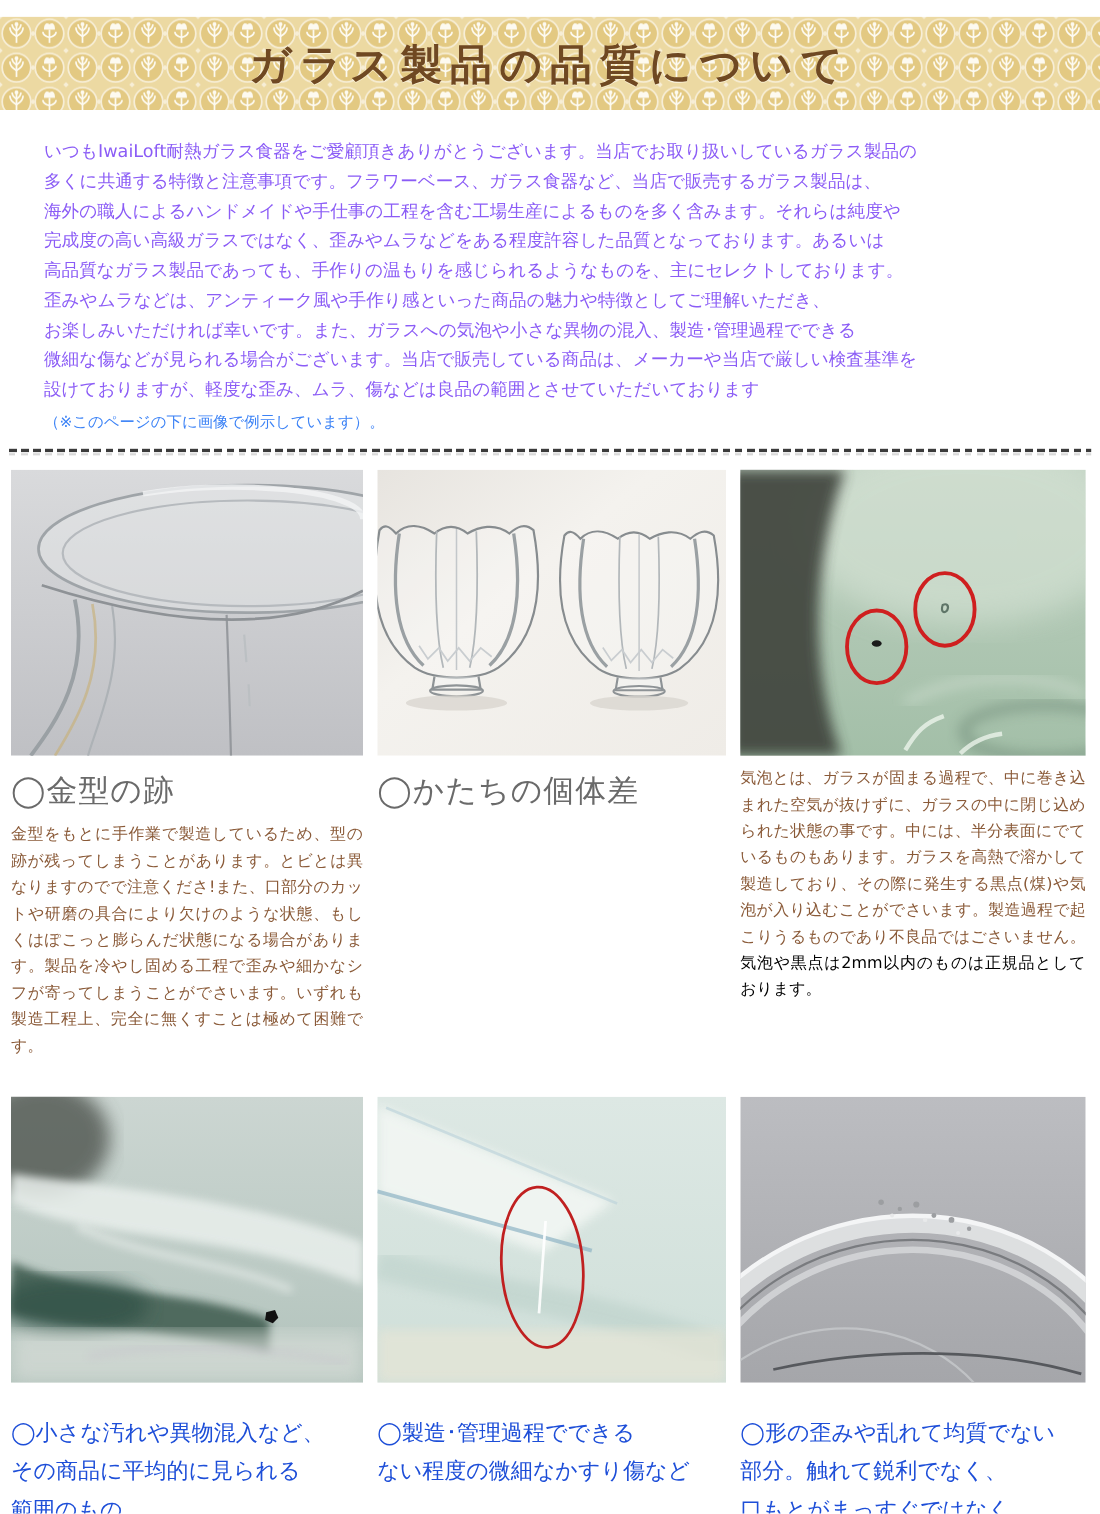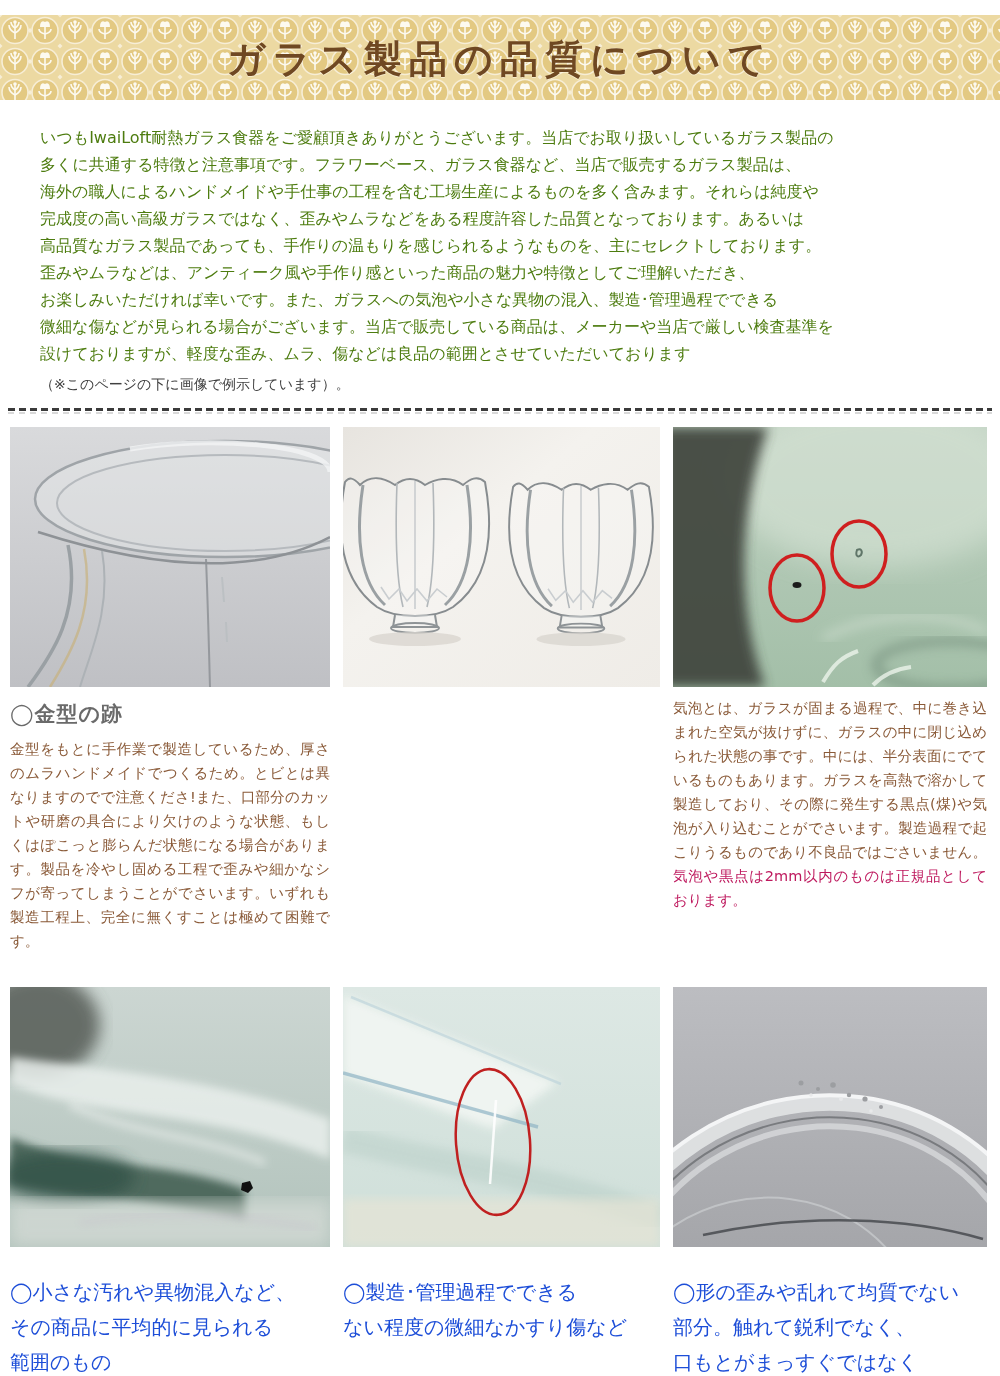--- a/index.html
+++ b/index.html
@@ -14,22 +14,22 @@
   .banner { position:relative; margin-top:15px; height:89px; overflow:hidden; }
   .banner svg.pattern { position:absolute; inset:0; display:block; }
   .banner-title {
     position:absolute; inset:0; display:flex; align-items:center; justify-content:center;
     font-size:38px; font-weight:bold; color:#6f4822; letter-spacing:7px;
     text-shadow:0 1px 0 rgba(255,250,235,.55);
   }
 
   
   .intro { margin:20px 40px 0 40px; }
-  .intro-text { font-size:16px; line-height:27px; color:#4d7c0f; }
-  .intro-note { margin-top:5px; font-size:14px; line-height:24px; color:#404040; }
+  .intro-text { font-size:16px; line-height:27px; color:#8b5cf6; }
+  .intro-note { margin-top:5px; font-size:14px; line-height:24px; color:#3b82f6; }
 
   
   .divider-wrap { margin:12px 8px 0 8px; }
   .divider {
     height:3px;
     background:repeating-linear-gradient(90deg,#3b3b3b 0 7px,transparent 7px 11px);
   }
   .divider-shadow {
     height:2px; margin-top:1px; opacity:.55;
     background:repeating-linear-gradient(90deg,#b9b9b9 0 6px,transparent 6px 11px);
@@ -39,27 +39,27 @@
   .grid {
     display:grid; grid-template-columns:320px 317px 314px; column-gap:13px;
     padding:0 10px; align-items:start;
   }
   .grid.row1 { margin-top:13px; }
   .grid.row2 { margin-top:34px; }
   .photo { width:100%; height:260px; display:block; }
   .photo svg { display:block; width:100%; height:260px; }
 
   .col-heading {
-    margin-top:13px; font-size:21px; color:#6a6a6a; letter-spacing:1px; font-weight:bold;
+    margin-top:13px; font-size:28px; color:#6a6a6a; letter-spacing:1px; font-weight:normal;
   }
   .col-body {
     margin-top:9px; font-size:14.5px; line-height:24px; color:#8a5a38;
     text-align:justify;
   }
-  .col-body .red { color:#be185d; }
+  .col-body .red { color:#000000; }
 
   .caption {
     margin-top:28px; font-size:20px; line-height:35px; color:#1d4ed8;
   }
 </style>
 </head>
 <body>
 
 <div class="banner">
   <svg class="pattern" width="1000" height="85">
@@ -133,21 +133,21 @@
         <path d="M120 22 C200 8 320 18 320 45" fill="none" stroke="#f2f4f5" stroke-width="5" opacity=".8"></path>
         <path d="M28 105 Q215 165 320 110" fill="none" stroke="#8e9296" stroke-width="2.5"></path>
         <path d="M58 118 C72 185 42 228 18 260" fill="none" stroke="#9aa0a4" stroke-width="3.5"></path>
         <path d="M92 124 C102 182 80 226 70 260" fill="none" stroke="#adb2b6" stroke-width="2"></path>
         <path d="M74 122 C86 184 60 228 40 260" fill="none" stroke="#c8b07a" stroke-width="2.5" opacity=".65"></path>
         <path d="M196 132 C198 180 199 225 200 260" fill="none" stroke="#8d9195" stroke-width="2" opacity=".85"></path>
         <path d="M212 150 L214 175 M216 195 L217 215" stroke="#b9bec1" stroke-width="2" opacity=".8"></path>
       </svg>
     </div>
     <h3 class="col-heading">◯金型の跡</h3>
-    <p class="col-body">金型をもとに手作業で製造しているため、厚さのムラハンドメイドでつくるため。とビとは異なりますのでで注意くださ!また、口部分のカットや研磨の具合により欠けのような状態、もしくはぽこっと膨らんだ状態になる場合があります。製品を冷やし固める工程で歪みや細かなシフが寄ってしまうことがでさいます。いずれも製造工程上、完全に無くすことは極めて困難です。</p>
+    <p class="col-body">金型をもとに手作業で製造しているため、型の跡が残ってしまうことがあります。とビとは異なりますのでで注意くださ!また、口部分のカットや研磨の具合により欠けのような状態、もしくはぽこっと膨らんだ状態になる場合があります。製品を冷やし固める工程で歪みや細かなシフが寄ってしまうことがでさいます。いずれも製造工程上、完全に無くすことは極めて困難です。</p>
   </div>
 
   <div>
     <div class="photo">
       <svg viewBox="0 0 317 260" preserveAspectRatio="none">
         <defs>
           <linearGradient id="p2bg" x1="0" y1="0" x2="1" y2="1">
             <stop offset="0" stop-color="#e7e4df"></stop>
               <stop offset=".4" stop-color="#f4f2ee"></stop>
               <stop offset="1" stop-color="#efece7"></stop>
@@ -165,20 +165,21 @@
             <path d="M-20 38 L-22 50 L22 50 L20 38" fill="#f6f8f8" fill-opacity=".4" stroke="#8e9396" stroke-width="2"></path>
             <ellipse cx="0" cy="51" rx="24" ry="5" fill="none" stroke="#8e9396" stroke-width="2"></ellipse>
             <ellipse cx="0" cy="62" rx="46" ry="7" fill="#d9d6d0" opacity=".8"></ellipse>
           </g>
         </defs>
         <rect width="317" height="260" fill="url(#p2bg)"></rect>
         <use href="#tulip" transform="translate(72,150)"></use>
         <use href="#tulip" transform="translate(238,152) scale(.97)"></use>
       </svg>
     </div>
+    <h3 class="col-heading">◯かたちの個体差</h3>
   </div>
 
   <div>
     <div class="photo">
       <svg viewBox="0 0 314 260" preserveAspectRatio="none">
         <defs>
           <linearGradient id="p3bg" x1="0" y1="0" x2="0" y2="1">
             <stop offset="0" stop-color="#bed0c0"></stop>
               <stop offset="1" stop-color="#a3bfa8"></stop>
           </linearGradient>

